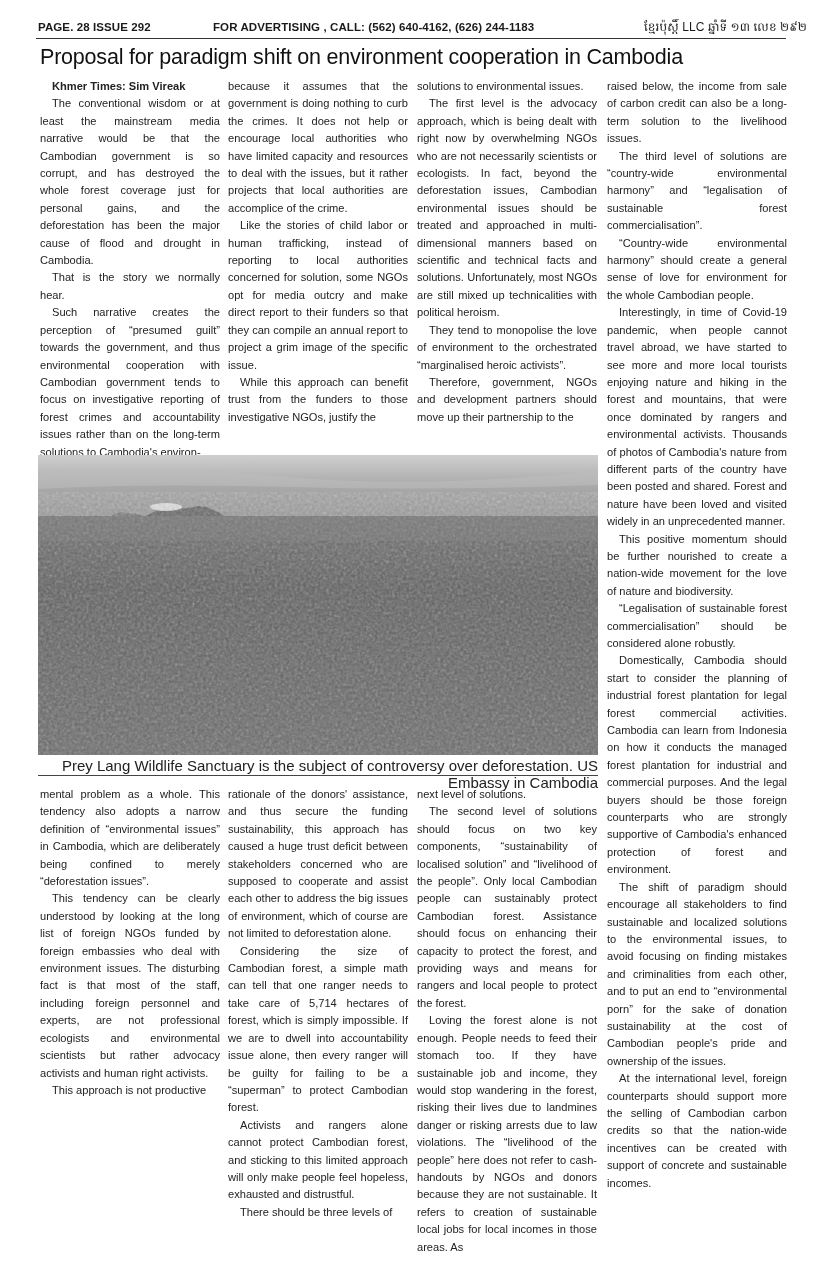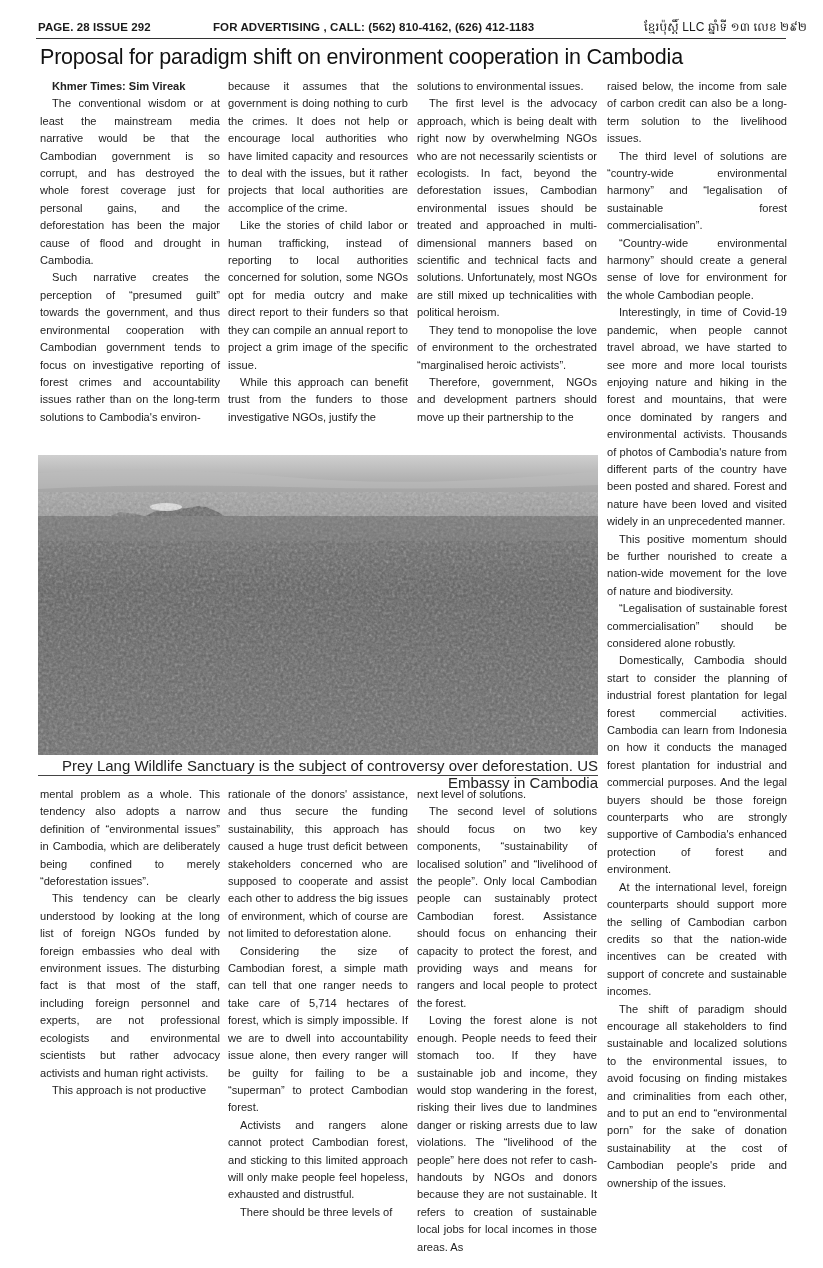--- a/index.html
+++ b/index.html
@@ -21,30 +21,31 @@
   .photo { position: absolute; left: 38px; top: 455px; width: 560px; height: 300px; overflow: hidden; }
   .caption { position: absolute; left: 38px; top: 757px; width: 560px; text-align: right;
              font-size: 15px; color: #222; }
   .caprule { position: absolute; left: 38px; top: 775px; width: 560px; height: 1px; background: #444; }
 </style>
 </head>
 <body>
 
 <div class="header">
   <span class="left">PAGE. 28  ISSUE 292</span>
-  <span class="mid">FOR ADVERTISING ,  CALL: (562) 810-4162, (626) 412-1183</span>
+  <span class="mid">FOR ADVERTISING ,  CALL: (562) 640-4162, (626) 244-1183</span>
   <span class="right">ខ្មែរប៉ុស្តិ៍ LLC ឆ្នាំទី ១៣  លេខ ២៩២</span>
 </div>
 <div class="rule"></div>
 
 <h1 class="headline" style="margin:0">Proposal for paradigm shift on environment cooperation in Cambodia</h1>
 
 <div class="col" style="left:40px; top:78px;">
   <p class="byline">Khmer Times: Sim Vireak</p>
   <p>The conventional wisdom or at least the mainstream media narrative would be that the Cambodian government is so corrupt, and has destroyed the whole forest coverage just for personal gains, and the deforestation has been the major cause of flood and drought in Cambodia.</p>
+  <p>That is the story we normally hear.</p>
   <p>Such narrative creates the perception of “presumed guilt” towards the government, and thus environmental cooperation with Cambodian government tends to focus on investigative reporting of forest crimes and accountability issues rather than on the long-term solutions to Cambodia's environ-</p>
 </div>
 
 <div class="col" style="left:228px; top:78px;">
   <p class="noind">because it assumes that the government is doing nothing to curb the crimes. It does not help or encourage local authorities who have limited capacity and resources to deal with the issues, but it rather projects that local authorities are accomplice of the crime.</p>
   <p>Like the stories of child labor or human trafficking, instead of reporting to local authorities concerned for solution, some NGOs opt for media outcry and make direct report to their funders so that they can compile an annual report to project a grim image of the specific issue.</p>
   <p>While this approach can benefit trust from the funders to those investigative NGOs, justify the</p>
 </div>
 
 <div class="col" style="left:417px; top:78px;">
@@ -55,22 +56,22 @@
 </div>
 
 <div class="col" style="left:607px; top:78px;">
   <p class="noind">raised below, the income from sale of carbon credit can also be a long-term solution to the livelihood issues.</p>
   <p>The third level of solutions are “country-wide environmental harmony” and “legalisation of sustainable forest commercialisation”.</p>
   <p>“Country-wide environmental harmony” should create a general sense of love for environment for the whole Cambodian people.</p>
   <p>Interestingly, in time of Covid-19 pandemic, when people cannot travel abroad, we have started to see more and more local tourists enjoying nature and hiking in the forest and mountains, that were once dominated by rangers and environmental activists. Thousands of photos of Cambodia's nature from different parts of the country have been posted and shared. Forest and nature have been loved and visited widely in an unprecedented manner.</p>
   <p>This positive momentum should be further nourished to create a nation-wide movement for the love of nature and biodiversity.</p>
   <p>“Legalisation of sustainable forest commercialisation” should be considered alone robustly.</p>
   <p>Domestically, Cambodia should start to consider the planning of industrial forest plantation for legal forest commercial activities. Cambodia can learn from Indonesia on how it conducts the managed forest plantation for industrial and commercial purposes. And the legal buyers should be those foreign counterparts who are strongly supportive of Cambodia's enhanced protection of forest and environment.</p>
+  <p>The shift of paradigm should encourage all stakeholders to find sustainable and localized solutions to the environmental issues, to avoid focusing on finding mistakes and criminalities from each other, and to put an end to “environmental porn” for the sake of donation sustainability at the cost of Cambodian people's pride and ownership of the issues.</p>
   <p>At the international level, foreign counterparts should support more the selling of Cambodian carbon credits so that the nation-wide incentives can be created with support of concrete and sustainable incomes.</p>
-  <p>The shift of paradigm should encourage all stakeholders to find sustainable and localized solutions to the environmental issues, to avoid focusing on finding mistakes and criminalities from each other, and to put an end to “environmental porn” for the sake of donation sustainability at the cost of Cambodian people's pride and ownership of the issues.</p>
 </div>
 
 <div class="photo" title="Aerial view of a vast forest canopy stretching to a hazy horizon with distant mountains">
   <svg width="560" height="300" viewBox="0 0 560 300" xmlns="http://www.w3.org/2000/svg">
     <defs>
       <linearGradient id="sky" x1="0" y1="0" x2="0" y2="1">
         <stop offset="0" stop-color="#cfcfcf"></stop>
         <stop offset="0.5" stop-color="#a9a9a9"></stop>
         <stop offset="1" stop-color="#9a9a9a"></stop>
       </linearGradient>

